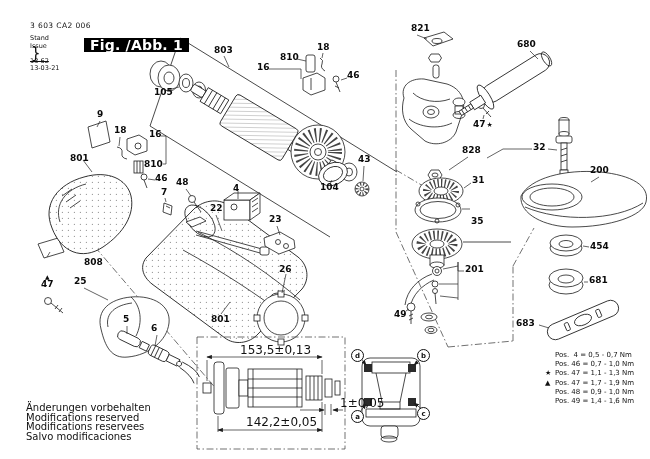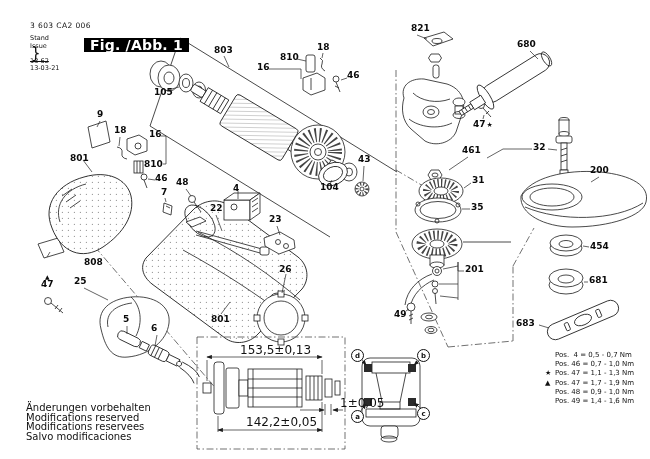--- a/index.html
+++ b/index.html
@@ -562,34 +562,34 @@
       <span>680</span>
     </div>
 
     <div class="part-label" style="left: 473px; top: 120px;">
       
       <span>47</span><span class="pl-right">★</span>
     </div>
 
     <div class="part-label" style="left: 462px; top: 146px;">
       
-      <span>461</span>
+      <span>828</span>
     </div>
 
     <div class="part-label" style="left: 533px; top: 143px;">
       
       <span>32</span>
     </div>
 
     <div class="part-label" style="left: 472px; top: 176px;">
       
       <span>31</span>
     </div>
 
-    <div class="part-label" style="left: 471px; top: 203px;">
+    <div class="part-label" style="left: 471px; top: 217px;">
       
       <span>35</span>
     </div>
 
     <div class="part-label" style="left: 465px; top: 265px;">
       
       <span>201</span>
     </div>
 
     <div class="part-label" style="left: 394px; top: 310px;">

